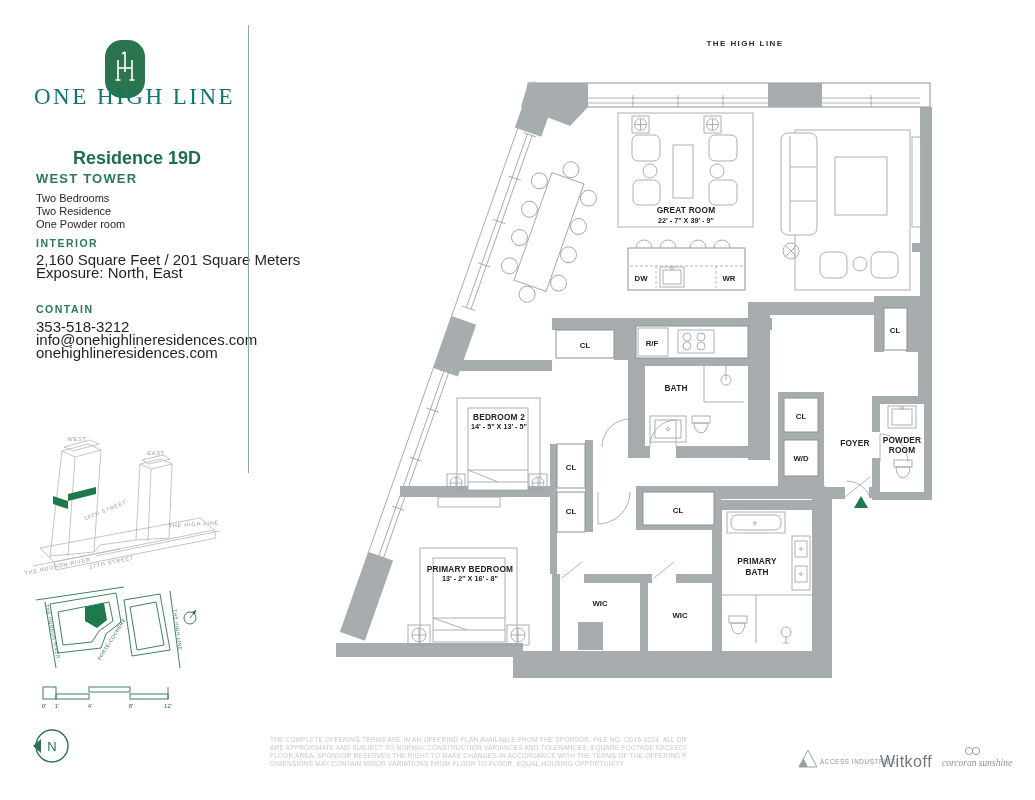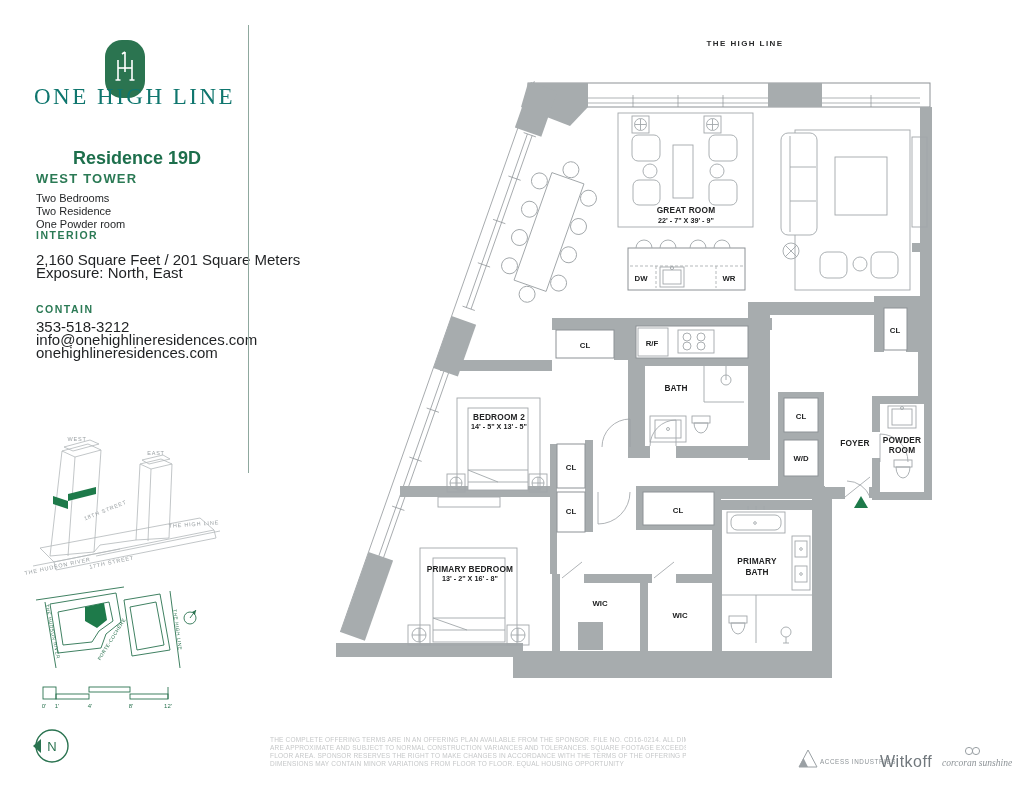--- a/index.html
+++ b/index.html
@@ -51,21 +51,21 @@
       <path d="M13,28 H27"></path>
     </g>
   </svg>
 </div>
 <div class="abs" id="wordmark">ONE HIGH LINE</div>
 <div class="abs" id="res-title">Residence 19D</div>
 <div class="abs" id="tower">WEST TOWER</div>
 <div class="abs feat" style="top:192px">Two Bedrooms</div>
 <div class="abs feat" style="top:205px">Two Residence</div>
 <div class="abs feat" style="top:218px">One Powder room</div>
-<div class="abs heading" style="top:229px">INTERIOR</div>
+<div class="abs heading" style="top:237px">INTERIOR</div>
 <div class="abs body-line" style="top:251px">2,160 Square Feet / 201 Square Meters</div>
 <div class="abs body-line" style="top:264px">Exposure: North, East</div>
 <div class="abs heading" style="top:303px">CONTAIN</div>
 <div class="abs body-line" style="top:318px">353-518-3212</div>
 <div class="abs body-line" style="top:331px">info@onehighlineresidences.com</div>
 <div class="abs body-line" style="top:344px">onehighlineresidences.com</div>
 <div class="abs" id="divider"></div>
 
 <svg class="abs" style="left:20px;top:425px" width="230" height="160" viewBox="20 425 230 160">
   <g class="bldg">

